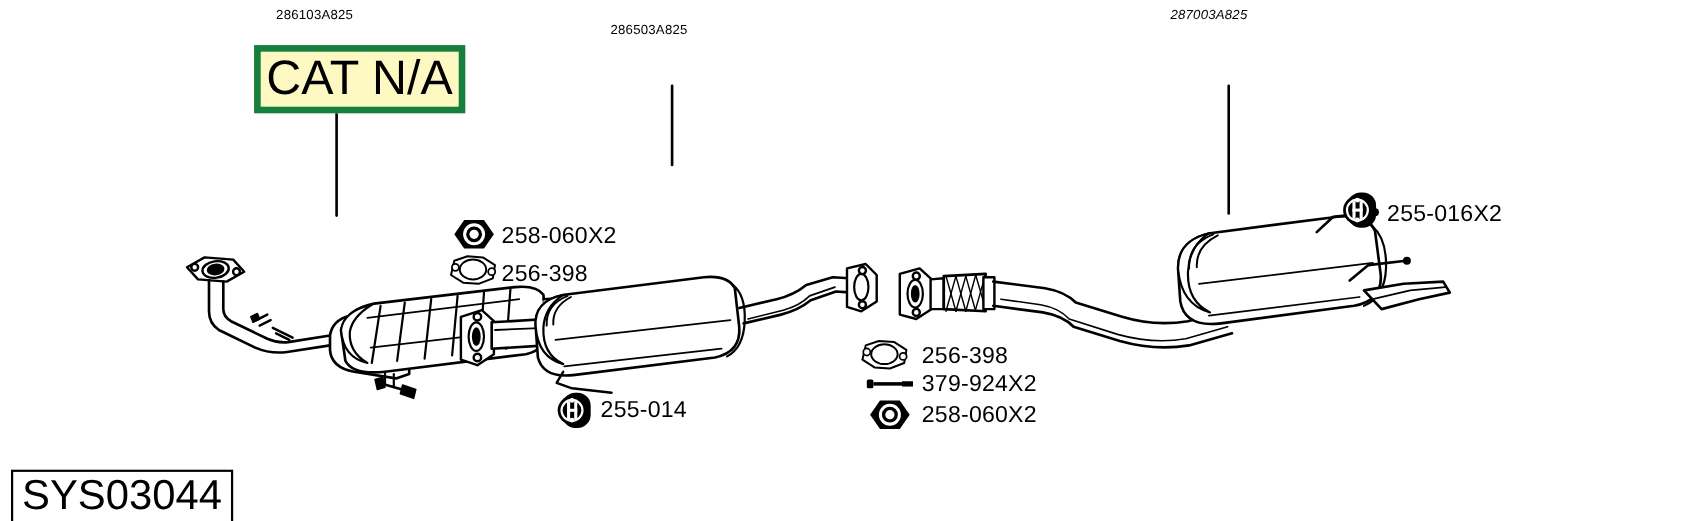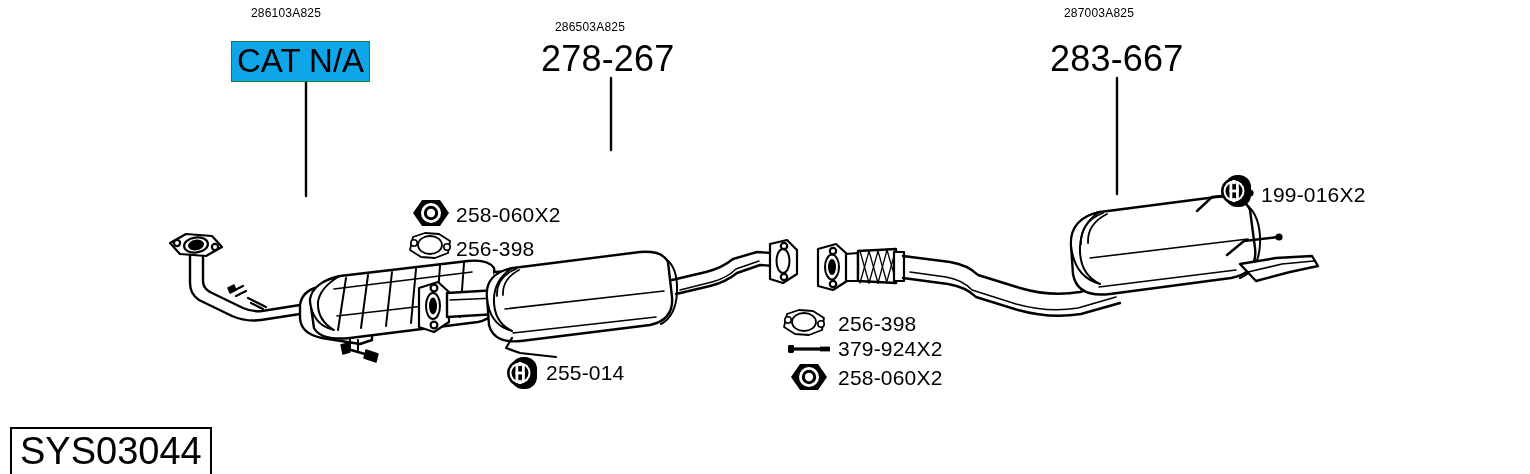--- a/index.html
+++ b/index.html
@@ -34,24 +34,24 @@
   .part-number {
     font-size: 12px;
     letter-spacing: 0.2px;
     text-align: center;
   }
   .part-title {
     font-size: 36px;
     letter-spacing: 0.2px;
   }
   .boxed-title {
-    font-size: 33px;
-    border: 1px solid #15803d;
+    font-size: 44px;
+    border: 6px solid #15803d;
     padding: 2px 5px 4px 5px;
-    background: #0ea5e9;
+    background: #fef9c3;
   }
   .callout-label {
     font-size: 21px;
     letter-spacing: 0.2px;
   }
   .sys-code {
     font-size: 38px;
     border: 2px solid #000000;
     padding: 3px 8px 5px 8px;
     background: #ffffff;
@@ -213,24 +213,22 @@
         <path d="M1240 264 L1276 258 L1312 256 L1318 266 L1290 272 L1256 281 Z" fill="#fff" stroke-width="2.4"></path>
         <path d="M1248 272 L1282 264 L1314 261" stroke-width="1.6"></path>
       </g>
     </g>
   </svg>
 
   <div class="txt part-number" style="left:251px; top:7px;">286103A825</div>
   <div class="txt boxed-title" style="left:231px; top:41px;">CAT N/A</div>
 
   <div class="txt part-number" style="left:555px; top:21px;">286503A825</div>
-  <div class="txt part-title" style="left:541px; top:41px;">278-267</div>
-
-  <div class="txt part-number" style="left:1064px; top:7px;">287003A825</div>
-  <div class="txt part-title" style="left:1050px; top:41px;">283-667</div>
+
+  <div class="txt part-number" style="left:1064px; top:7px;font-style:italic;">287003A825</div>
 
   <div class="icon-box" style="left:411px; top:197px; width:40px; height:32px;">
     <svg viewBox="0 0 40 32" width="40" height="32">
       <path d="M11 3 L29 3 L38 16 L29 29 L11 29 L2 16 Z" fill="#000"></path>
       <circle cx="20" cy="16" r="10" fill="#fff"></circle>
       <circle cx="20" cy="16" r="7.2" fill="#000"></circle>
       <circle cx="20" cy="16" r="4.2" fill="#fff"></circle>
     </svg>
   </div>
   <div class="txt callout-label" style="left:456px; top:204px;">258-060X2</div>
@@ -266,21 +264,21 @@
       <circle cx="15" cy="18" r="13" fill="#000"></circle>
       <circle cx="15" cy="18" r="10.5" fill="#fff"></circle>
       <circle cx="15" cy="18" r="8.5" fill="#000"></circle>
       <rect x="10.5" y="10" width="2.8" height="16" fill="#fff"></rect>
       <rect x="17" y="10" width="2.8" height="16" fill="#fff"></rect>
       <rect x="10.5" y="16.6" width="9.3" height="2.8" fill="#fff"></rect>
       <circle cx="15" cy="9" r="2.2" fill="#fff"></circle>
       <circle cx="15" cy="27" r="2.2" fill="#fff"></circle>
     </svg>
   </div>
-  <div class="txt callout-label" style="left:1261px; top:184px;">199-016X2</div>
+  <div class="txt callout-label" style="left:1261px; top:184px;">255-016X2</div>
 
   <div class="icon-box" style="left:778px; top:308px; width:52px; height:30px;">
     <svg viewBox="0 0 52 30" width="52" height="30">
       <path d="M9 6 L21 2 L35 3 L46 10 L44 22 L31 27 L17 26 L6 19 Z" fill="#fff" stroke="#000" stroke-width="1.8" stroke-linejoin="round"></path>
       <ellipse cx="26" cy="14" rx="12" ry="9" fill="#fff" stroke="#000" stroke-width="1.8"></ellipse>
       <circle cx="10" cy="12" r="3.2" fill="#fff" stroke="#000" stroke-width="1.6"></circle>
       <circle cx="43" cy="16" r="3.2" fill="#fff" stroke="#000" stroke-width="1.6"></circle>
     </svg>
   </div>
   <div class="txt callout-label" style="left:838px; top:313px;">256-398</div>

